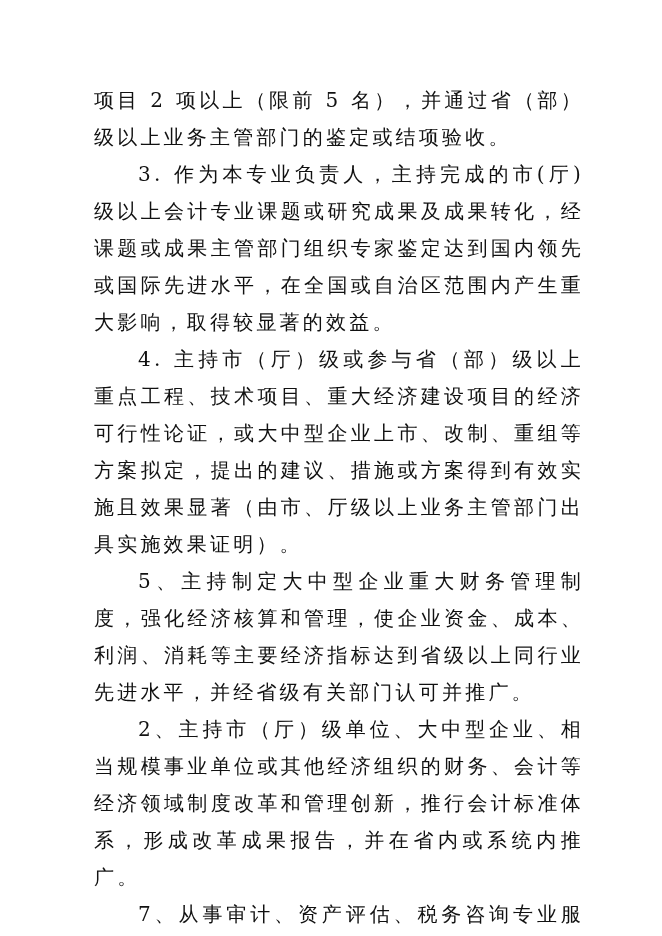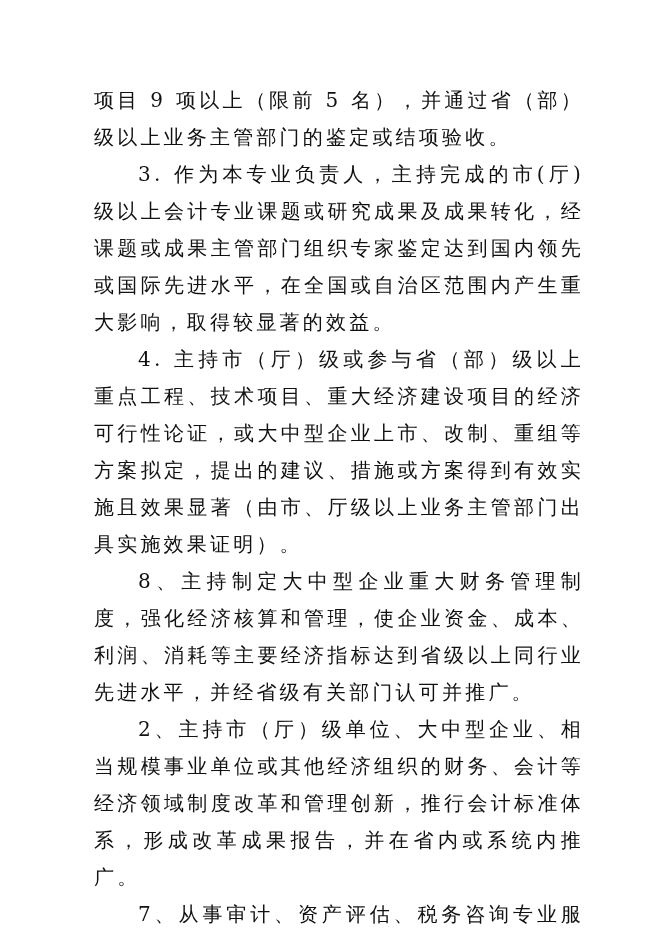--- a/index.html
+++ b/index.html
@@ -10,19 +10,19 @@
     font-size: 20px; color: #111111;
     line-height: 37px; letter-spacing: 3.2px;
   }
   .para { margin: 0; text-align: justify; text-align-last: left; }
   .indent { text-indent: 44px; }
 </style>
 </head>
 <body>
 
 <div class="page">
-  <p class="para">项目 9 项以上（限前 5 名），并通过省（部）级以上业务主管部门的鉴定或结项验收。</p>
+  <p class="para">项目 2 项以上（限前 5 名），并通过省（部）级以上业务主管部门的鉴定或结项验收。</p>
   <p class="para indent">3. 作为本专业负责人，主持完成的市(厅)级以上会计专业课题或研究成果及成果转化，经课题或成果主管部门组织专家鉴定达到国内领先或国际先进水平，在全国或自治区范围内产生重大影响，取得较显著的效益。</p>
   <p class="para indent">4. 主持市（厅）级或参与省（部）级以上重点工程、技术项目、重大经济建设项目的经济可行性论证，或大中型企业上市、改制、重组等方案拟定，提出的建议、措施或方案得到有效实施且效果显著（由市、厅级以上业务主管部门出具实施效果证明）。</p>
-  <p class="para indent">8、主持制定大中型企业重大财务管理制度，强化经济核算和管理，使企业资金、成本、利润、消耗等主要经济指标达到省级以上同行业先进水平，并经省级有关部门认可并推广。</p>
+  <p class="para indent">5、主持制定大中型企业重大财务管理制度，强化经济核算和管理，使企业资金、成本、利润、消耗等主要经济指标达到省级以上同行业先进水平，并经省级有关部门认可并推广。</p>
   <p class="para indent">2、主持市（厅）级单位、大中型企业、相当规模事业单位或其他经济组织的财务、会计等经济领域制度改革和管理创新，推行会计标准体系，形成改革成果报告，并在省内或系统内推广。</p>
   <p class="para indent">7、从事审计、资产评估、税务咨询专业服务业务，取得行业公认的显著业绩或领导和组织过多项重特大审计、咨询项目及清产核资、经济评估等专项业务，遵循职业标准，规范执业，出具的报告具有较高的公信力。</p>
 </div>
 
 </body></html>

